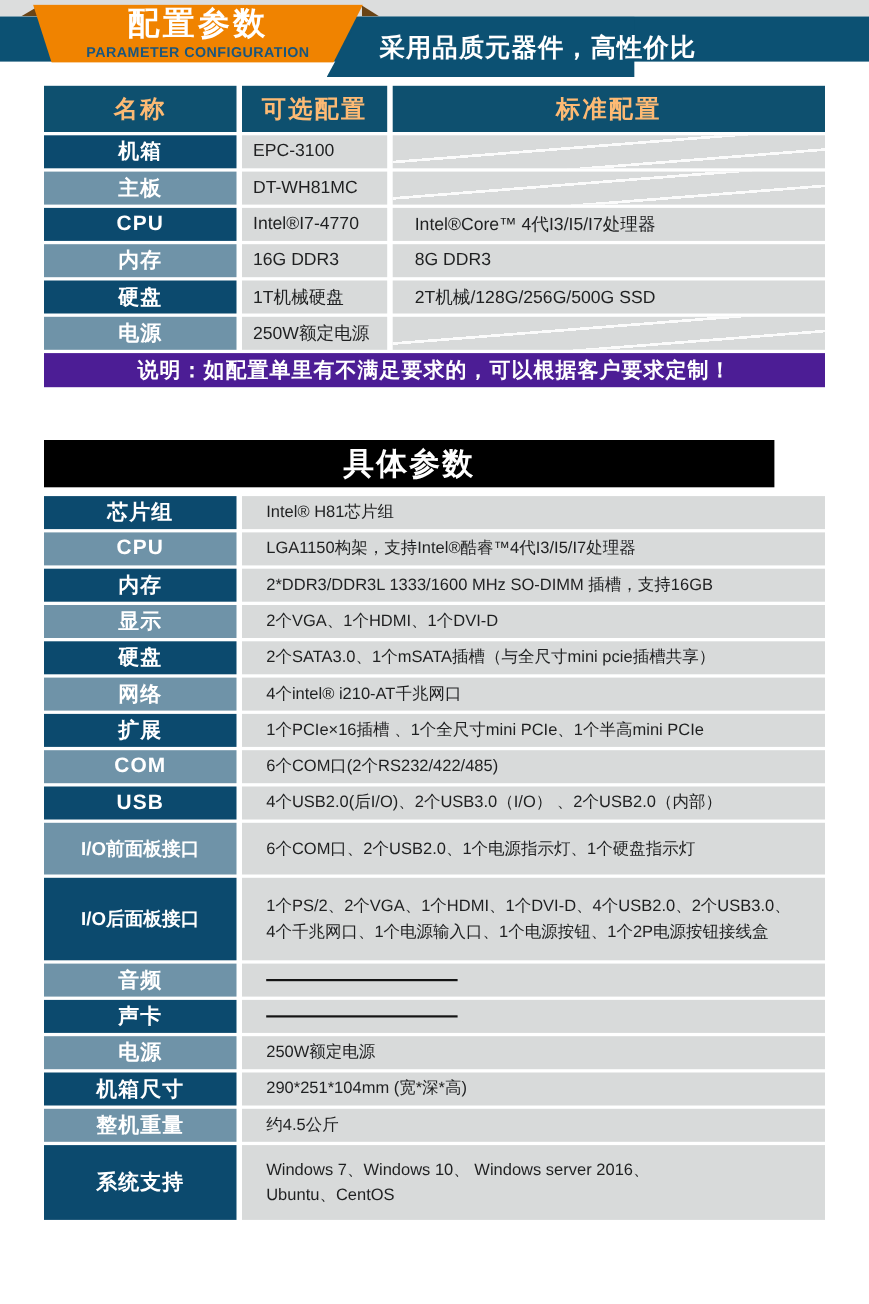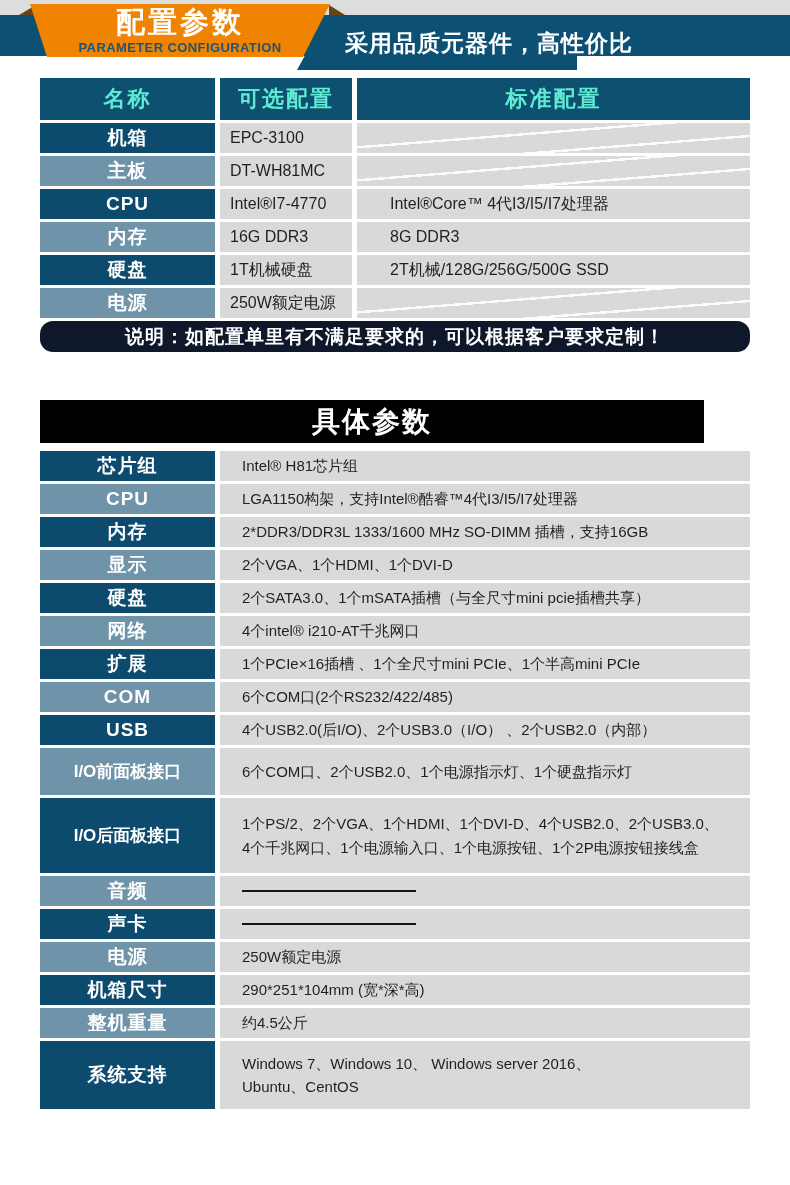--- a/index.html
+++ b/index.html
@@ -35,40 +35,40 @@
     position:absolute;left:40px;top:400px;width:664px;height:43px;background:#000000;
     display:flex;align-items:center;justify-content:center;
     color:#fff;font-size:28px;font-weight:bold;letter-spacing:2px;
   }
   .tbl2{
     position:absolute;left:40px;top:451px;width:710px;
     display:grid;grid-template-columns:175px 530px;
     grid-template-rows:repeat(9,30px) 47px 75px repeat(5,30px) 68px;gap:3px 5px;
   }
   .hcell{background:#0e506f;display:flex;align-items:center;justify-content:center;
-    color:#5eead4;font-size:22px;font-weight:bold;letter-spacing:2px;}
+    color:#fdba74;font-size:22px;font-weight:bold;letter-spacing:2px;}
   .lbl{display:flex;align-items:center;justify-content:center;
     color:#fff;font-size:19px;font-weight:bold;letter-spacing:1px;}
   .lbl.small{font-size:17px;letter-spacing:0;}
   .dark{background:#0c4a6e;}
   .steel{background:#6f93a8;}
   .cell{background:#d8dada;display:flex;align-items:center;color:#1f2021;font-size:16px;}
   .cell.std{padding-left:10px;}
-  .cell.opt{padding-left:33px;}
+  .cell.opt{padding-left:20px;}
   .cell.val{padding-left:22px;font-size:15px;line-height:1.55;white-space:pre-line;}
   .hatch{
     background-color:#d8dada;
     background-image:linear-gradient(-4.5deg,
       transparent 26%,#fbfbfb 26%,#fbfbfb 30%,transparent 30%,
       transparent 58%,#fbfbfb 58%,#fbfbfb 62%,transparent 62%);
   }
   .dash{width:174px;border-top:2px solid #141414;}
   .note-row{
-    grid-column:1 / -1;background:#0f172a;display:flex;align-items:center;justify-content:center;
-    color:#fff;font-size:19px;font-weight:bold;letter-spacing:1px;border-radius:13px;
+    grid-column:1 / -1;background:#4c1d95;display:flex;align-items:center;justify-content:center;
+    color:#fff;font-size:19px;font-weight:bold;letter-spacing:1px;
   }
 </style>
 </head>
 <body>
 
 <div class="page">
 
   <div class="top-gray"></div>
   <div class="blue-band"></div>
   <div class="blue-band-ext"></div>

